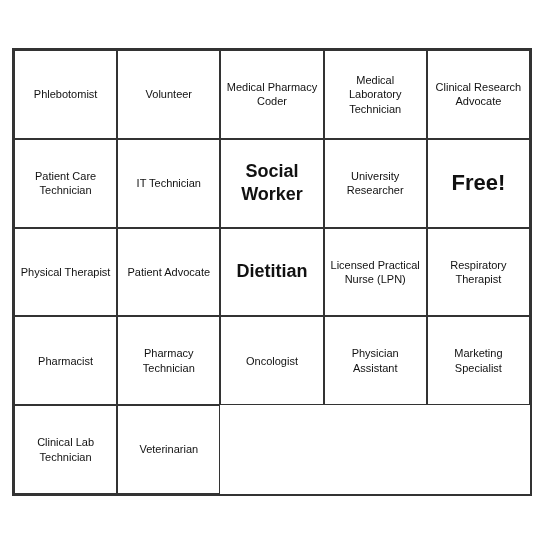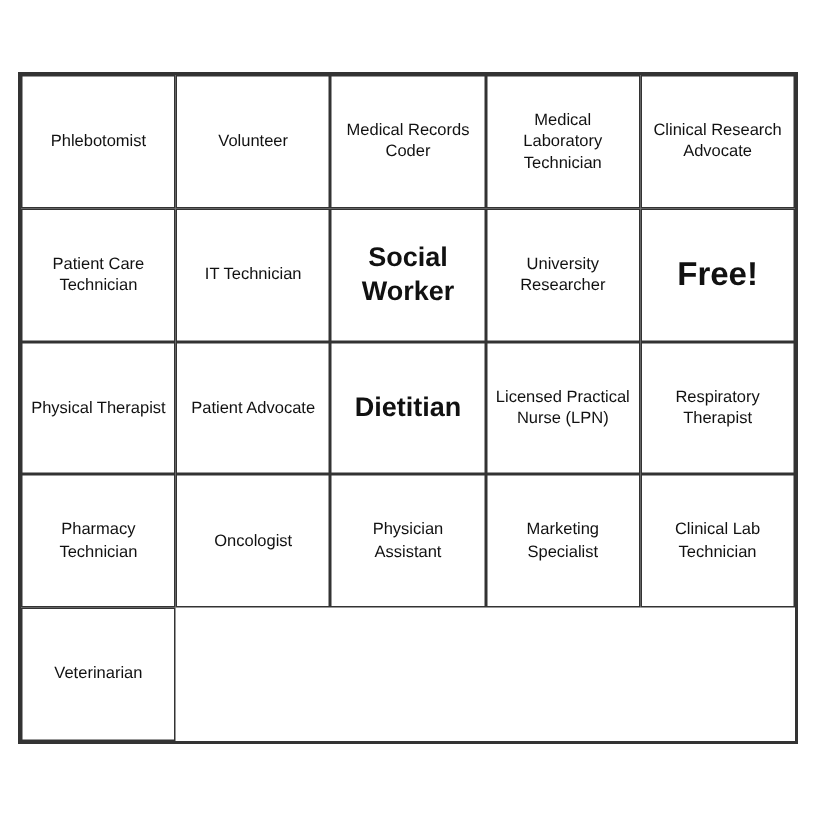--- a/index.html
+++ b/index.html
@@ -39,32 +39,33 @@
       font-size: 18px;
       font-weight: bold;
     }
   </style>
 </head>
 <body>
 
 <div class="bingo-card">
 <div class="cell">Phlebotomist</div>
     <div class="cell">Volunteer</div>
-    <div class="cell">Medical Records Coder</div>
+    <div class="cell">Medical Pharmacy Coder</div>
     <div class="cell">Medical Laboratory Technician</div>
     <div class="cell">Clinical Research Advocate</div>
     <div class="cell">Patient Care Technician</div>
     <div class="cell">IT Technician</div>
     <div class="cell large-text">Social Worker</div>
     <div class="cell">University Researcher</div>
     <div class="cell free">Free!</div>
     <div class="cell">Physical Therapist</div>
     <div class="cell">Patient Advocate</div>
     <div class="cell large-text">Dietitian</div>
     <div class="cell">Licensed Practical Nurse (LPN)</div>
     <div class="cell">Respiratory Therapist</div>
+    <div class="cell">Pharmacist</div>
     <div class="cell">Pharmacy Technician</div>
     <div class="cell">Oncologist</div>
     <div class="cell">Physician Assistant</div>
     <div class="cell">Marketing Specialist</div>
     <div class="cell">Clinical Lab Technician</div>
     <div class="cell">Veterinarian</div>
   </div>
 
 </body></html>

